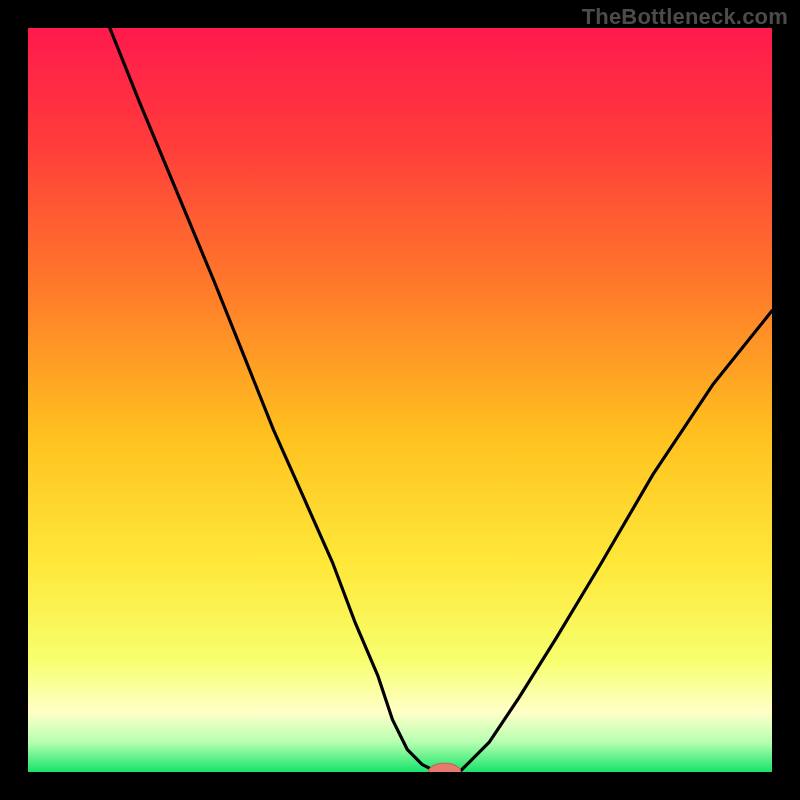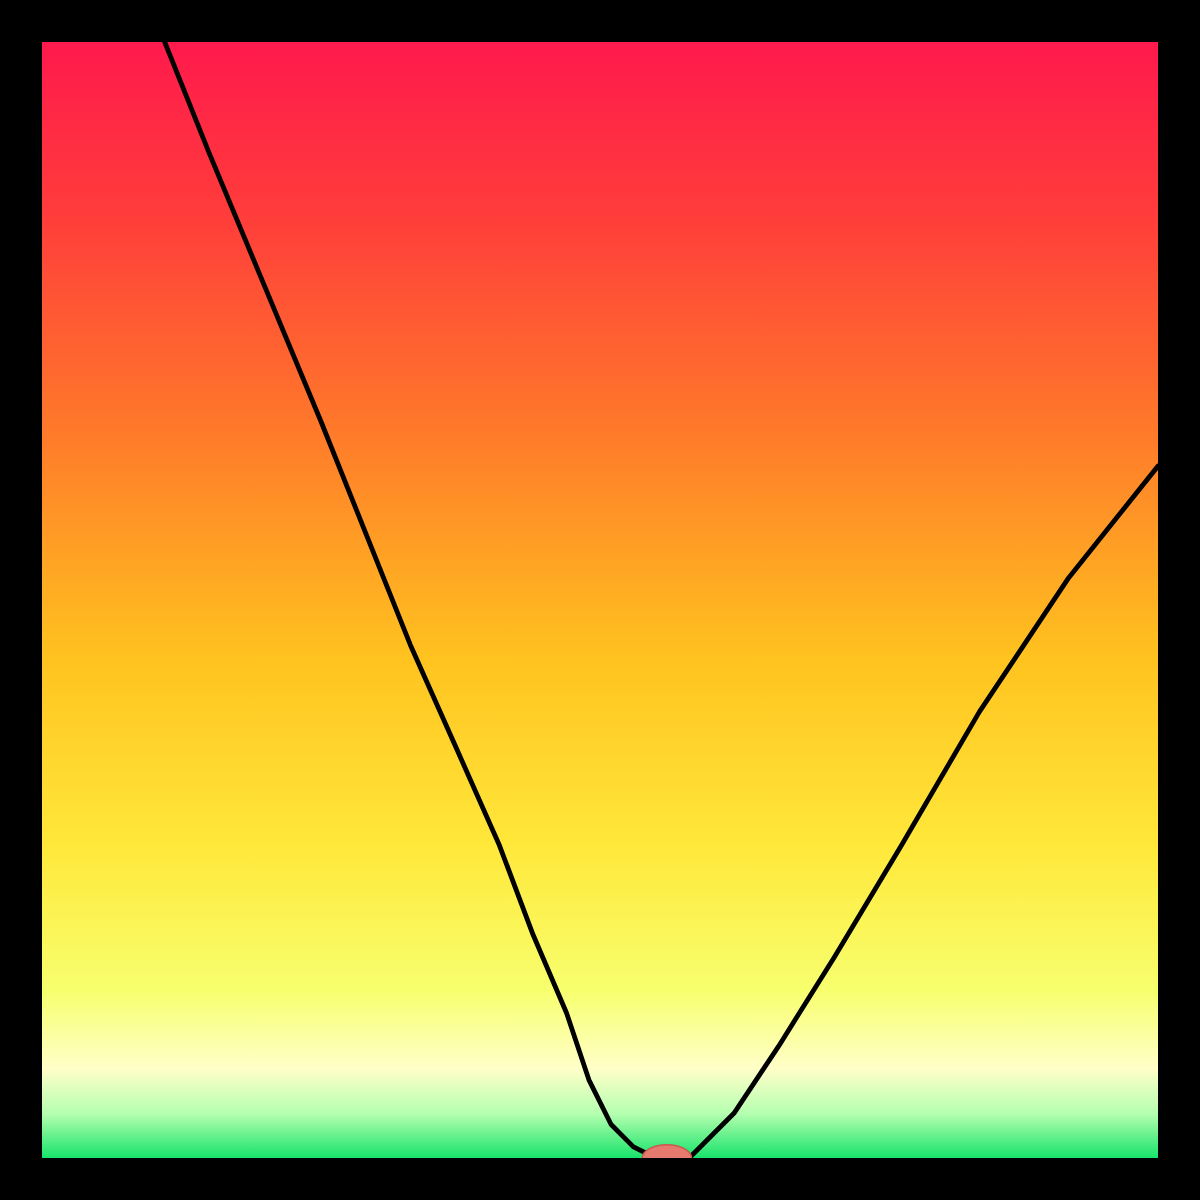--- a/index.html
+++ b/index.html
@@ -39,20 +39,21 @@
     display: block;
     width: 744px;
     height: 744px;
   }
 </style>
 </head>
 <body>
 
 <div class="frame">
 
+  <div class="watermark">TheBottleneck.com</div>
 
   <div class="plot">
     <svg viewBox="0 0 744 744" preserveAspectRatio="none">
       <defs>
         <linearGradient id="bg-grad" x1="0" y1="0" x2="0" y2="1">
 
         <stop offset="0%" stop-color="#ff1a4d"></stop>
             <stop offset="15%" stop-color="#ff3b3b"></stop>
             <stop offset="35%" stop-color="#ff7a2a"></stop>
             <stop offset="55.00000000000001%" stop-color="#ffc21f"></stop>

